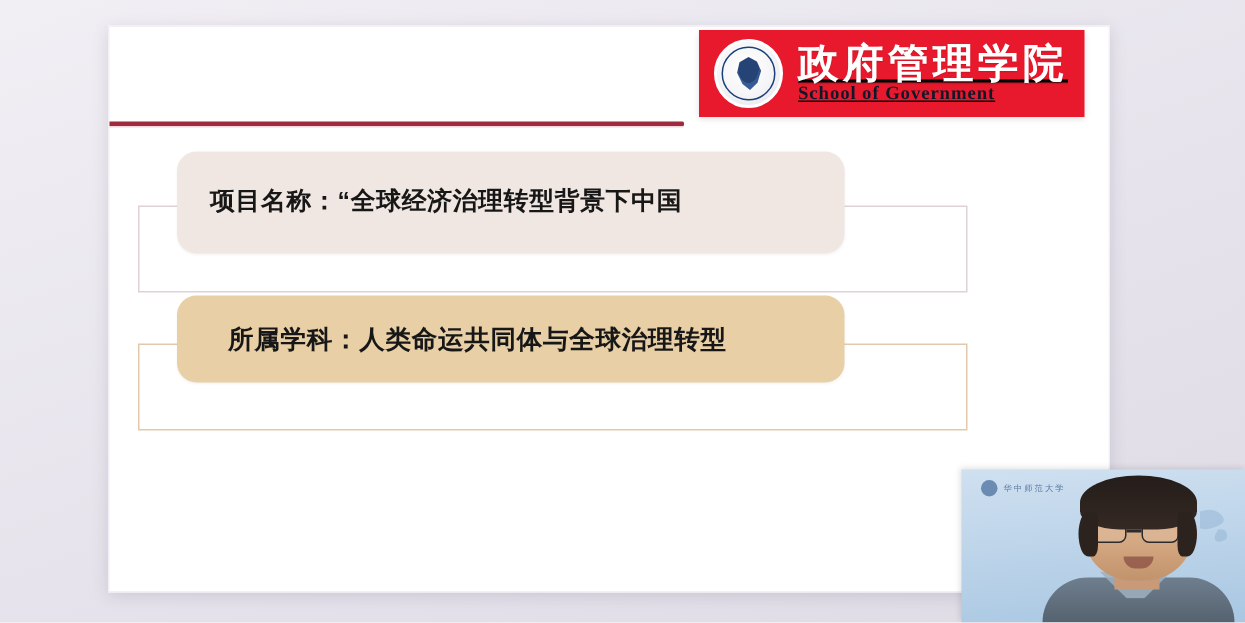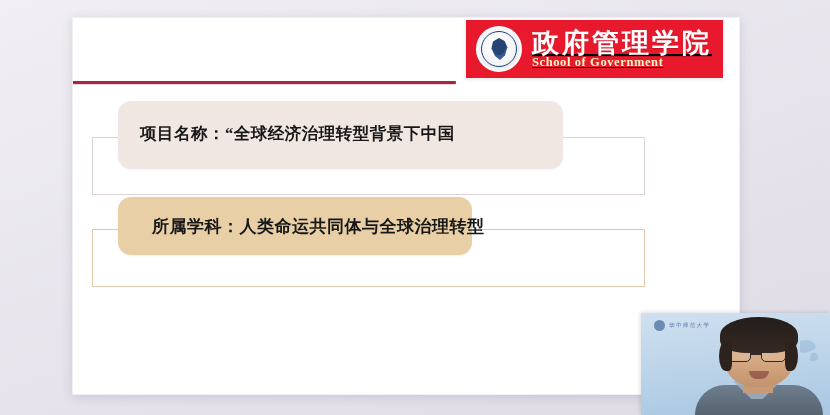--- a/index.html
+++ b/index.html
@@ -107,21 +107,21 @@
   }
   #logo-cn {
     color: #ffffff;
     font-size: 27px;
     letter-spacing: 3px;
     font-weight: 700;
     font-family: "DejaVu Sans", "Liberation Sans", sans-serif;
     text-shadow: 0 1px 1px rgba(0,0,0,.14);
   }
   #logo-en {
-    color: #fef9c3;
+    color: #0f172a;
     font-size: 12.5px;
     letter-spacing: .6px;
     font-weight: 700;
     margin-top: 0;
     font-family: "Liberation Serif", serif;
   }
 
   
   .row {
     position: absolute;
@@ -161,34 +161,34 @@
   #row-0 .row-pill {
     width: 445px;
     height: 68px;
     background: #f1e7e2;
     flex-direction: column;
     align-items: flex-start;
     justify-content: center;
     padding: 6px 20px 8px 22px;
   }
   #row-1 .row-pill {
-    width: 354px;
+    width: 445px;
     height: 58px;
     top: 4px;
     background: #e8cfa6;
   }
   #row-2 .row-pill {
     width: 445px;
     height: 58px;
     top: 4px;
     background: #f79f4a;
   }
 
   .pill-text {
-    font-family: Liberation Serif, serif;
+    font-family: Liberation Sans, sans-serif;
     font-weight: 700;
     color: #171717;
     font-size: 17px;
     letter-spacing: .5px;
     white-space: nowrap;
   }
   #row-0 .pill-text { line-height: 1.62; font-size: 16.5px; }
   #row-1 .pill-text,
   #row-2 .pill-text { font-size: 17px; padding-left: 14px; }
 

